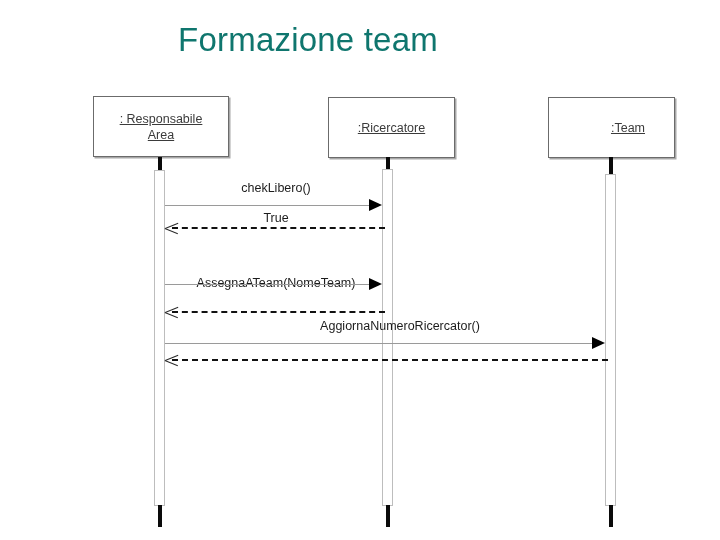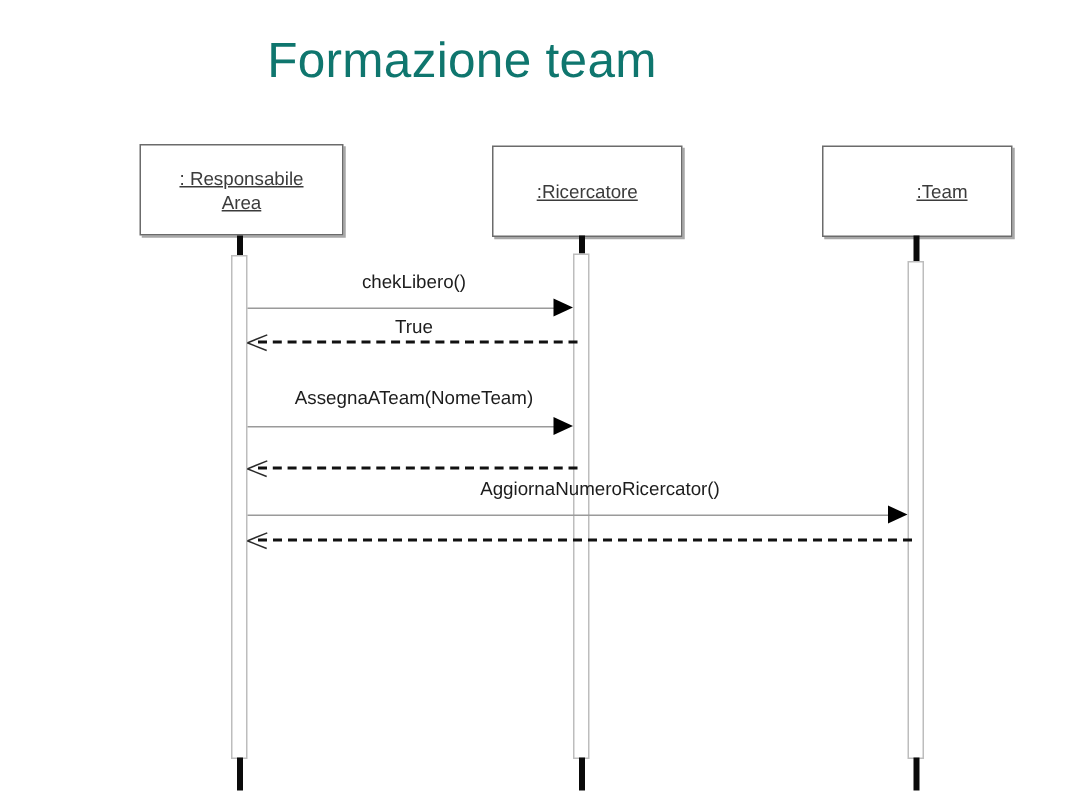--- a/index.html
+++ b/index.html
@@ -146,21 +146,21 @@
   <div class="msg-line-solid" style="left:165px; top:205px; width:206px;"></div>
   <div class="arrow-right" style="left:369px; top:199px;"></div>
 
   <div class="msg-label" style="left:165px; top:211px; width:222px;">True</div>
   <div class="msg-line-dashed" style="left:172px; top:227px; width:213px;"></div>
   <div class="arrow-left-open" style="left:165px; top:221px;">
     <i class="up"></i>
       <i class="dn"></i>
   </div>
 
-  <div class="msg-label" style="left:165px; top:258px; width:222px;">AssegnaATeam(NomeTeam)</div>
+  <div class="msg-label" style="left:165px; top:276px; width:222px;">AssegnaATeam(NomeTeam)</div>
   <div class="msg-line-solid" style="left:165px; top:284px; width:206px;"></div>
   <div class="arrow-right" style="left:369px; top:278px;"></div>
 
   <div class="msg-line-dashed" style="left:172px; top:311px; width:213px;"></div>
   <div class="arrow-left-open" style="left:165px; top:305px;">
     <i class="up"></i>
       <i class="dn"></i>
   </div>
 
   <div class="msg-label" style="left:178px; top:319px; width:444px;">AggiornaNumeroRicercator()</div>

